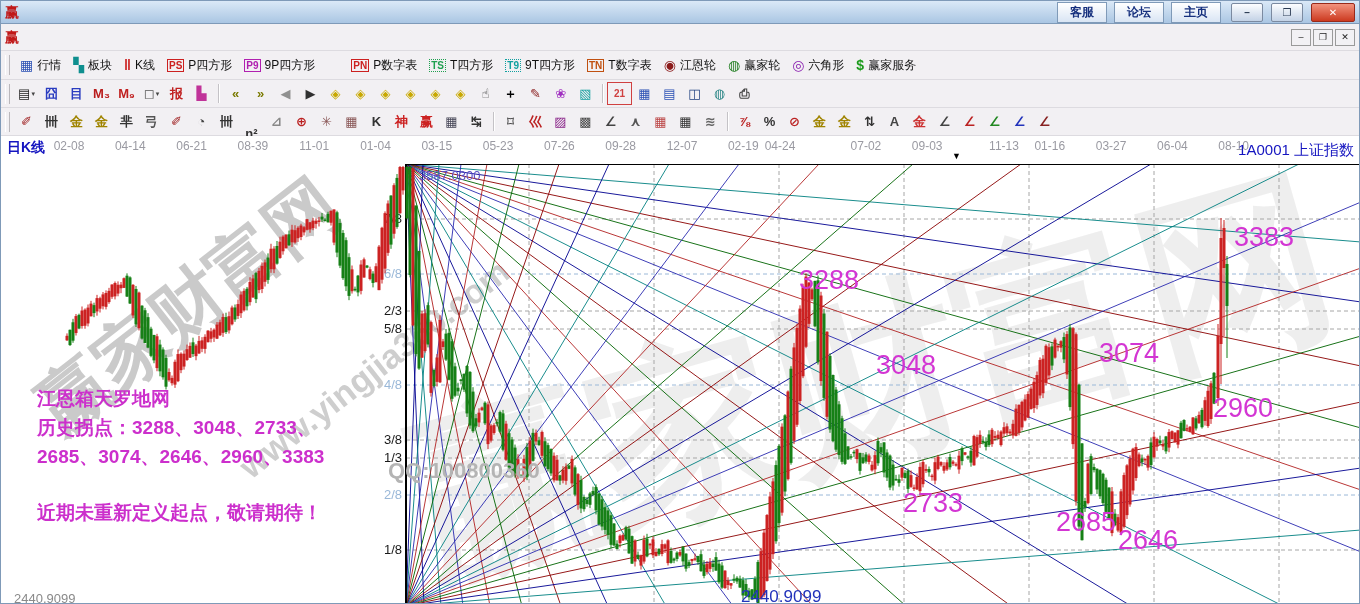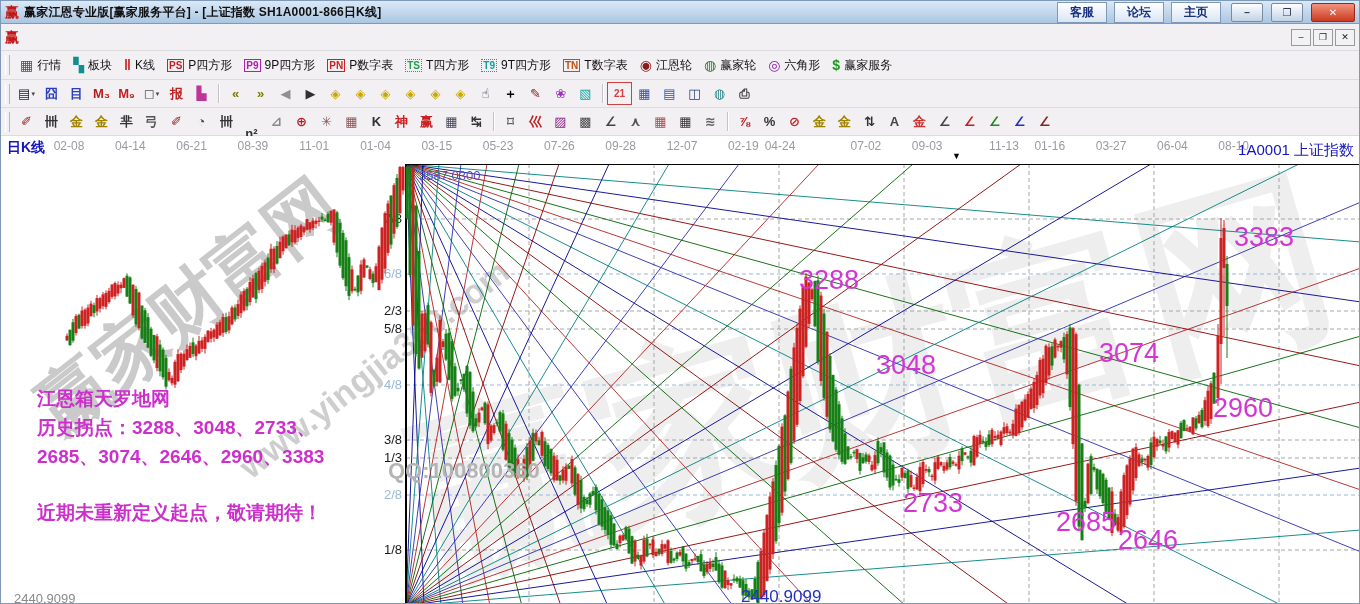--- a/index.html
+++ b/index.html
@@ -49,21 +49,20 @@
   .tmarker{position:absolute;top:15px;font-size:9px;color:#000;}
   
   .chartarea{position:relative;height:446px;background:#fff;}
   svg text{font-family:"Liberation Sans","DejaVu Sans",sans-serif;}
 </style>
 </head>
 <body>
 
 <div class="titlebar">
   <span class="logo">赢</span>
-  <span class="title-text">赢家江恩专业版[赢家服务平台] - [上证指数  SH1A0001-866日K线]</span>
   <span class="tb-spacer"></span>
   <div class="navbtn">客服</div>
   <div class="navbtn">论坛</div>
   <div class="navbtn">主页</div>
   <div class="winbtn">–</div>
   <div class="winbtn">❐</div>
   <div class="winbtn close">✕</div>
 </div>
 
 <div class="menubar">
@@ -91,21 +90,21 @@
       </div>
       <div class="t1-item">
         <span class="badge" style="color: rgb(204, 32, 32); border-color: rgb(204, 32, 32);">PS</span>
         <span>P四方形</span>
       </div>
       <div class="t1-item">
         <span class="badge" style="color: rgb(176, 32, 176); border-color: rgb(176, 32, 176);">P9</span>
         <span>9P四方形</span>
       </div>
       <div class="t1-item">
-        <span class="badge" style="color: rgb(204, 32, 32); border-color: rgb(204, 32, 32);">PN</span>
+        <span class="badge" style="color: rgb(204, 32, 32); border-color: rgb(204, 32, 32); margin-left: 24px;">PN</span>
         <span>P数字表</span>
       </div>
       <div class="t1-item">
         <span class="badge dot" style="color: rgb(32, 160, 80); border-color: rgb(32, 160, 80);">TS</span>
         <span>T四方形</span>
       </div>
       <div class="t1-item">
         <span class="badge dot" style="color: rgb(16, 160, 160); border-color: rgb(16, 160, 160);">T9</span>
         <span>9T四方形</span>
       </div>

